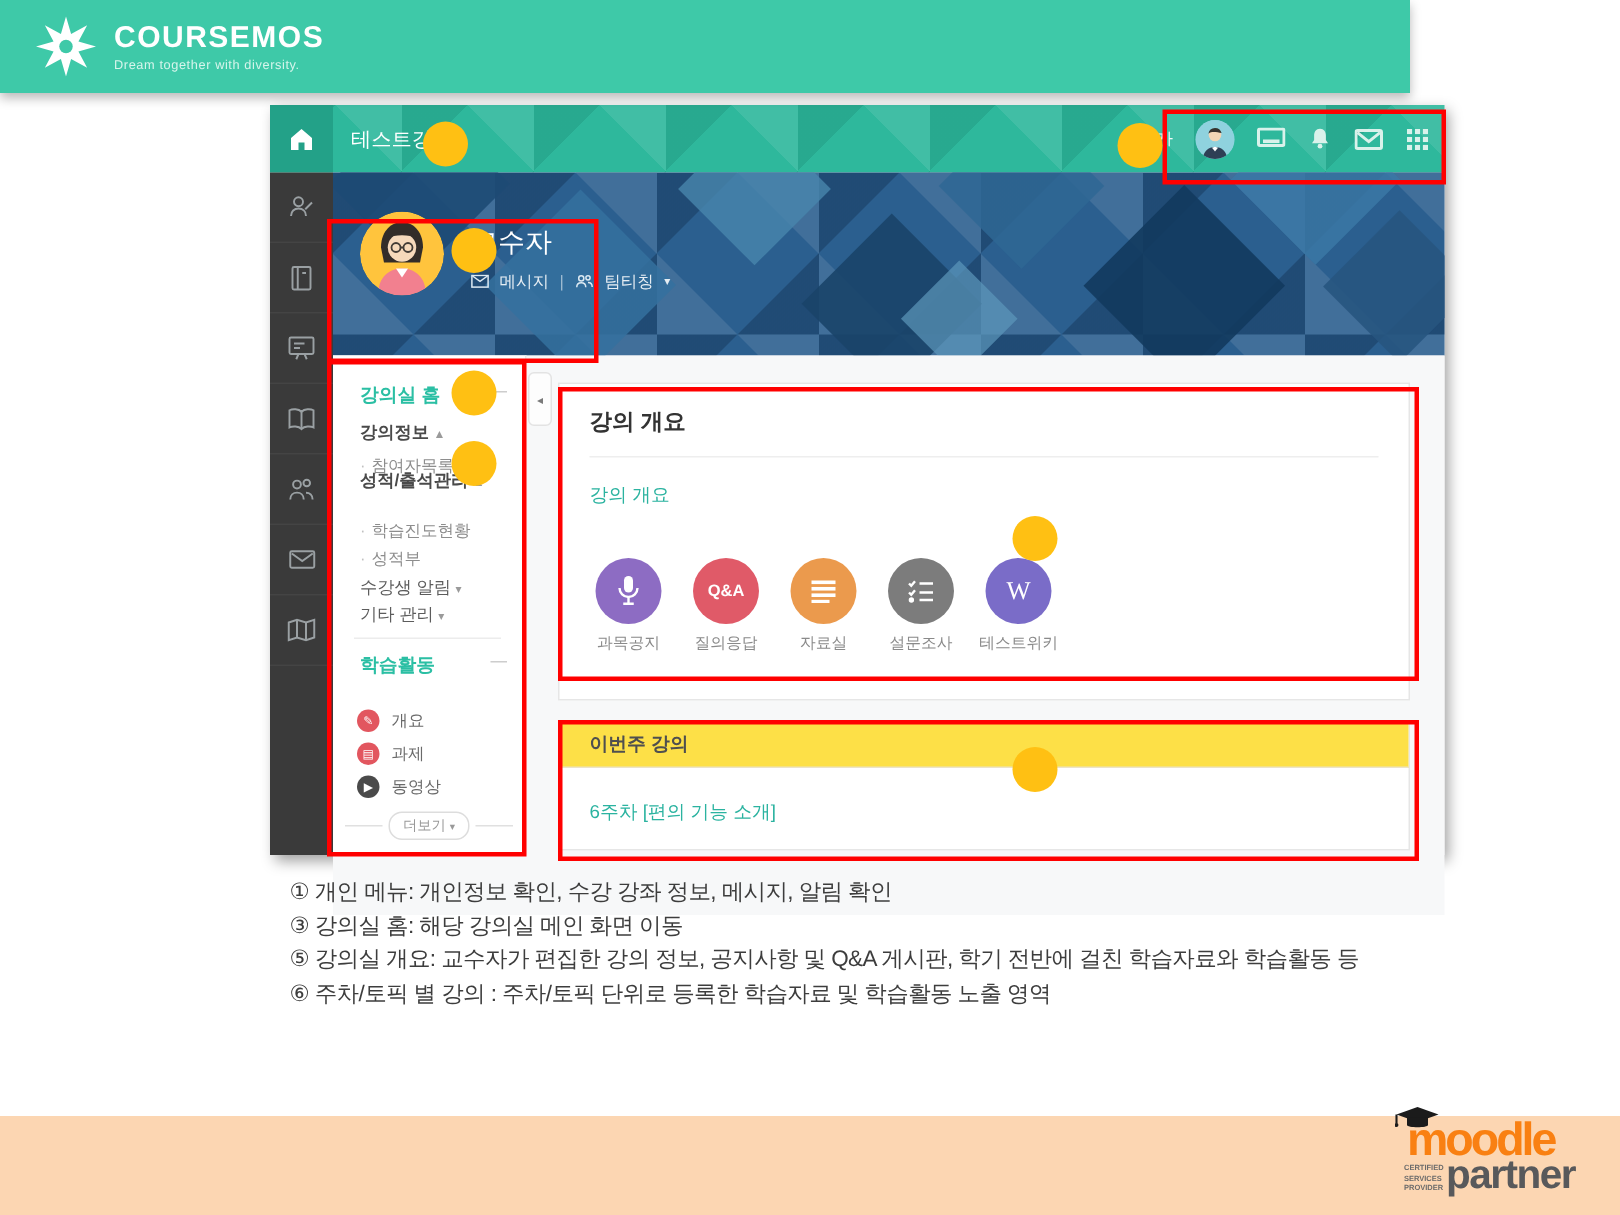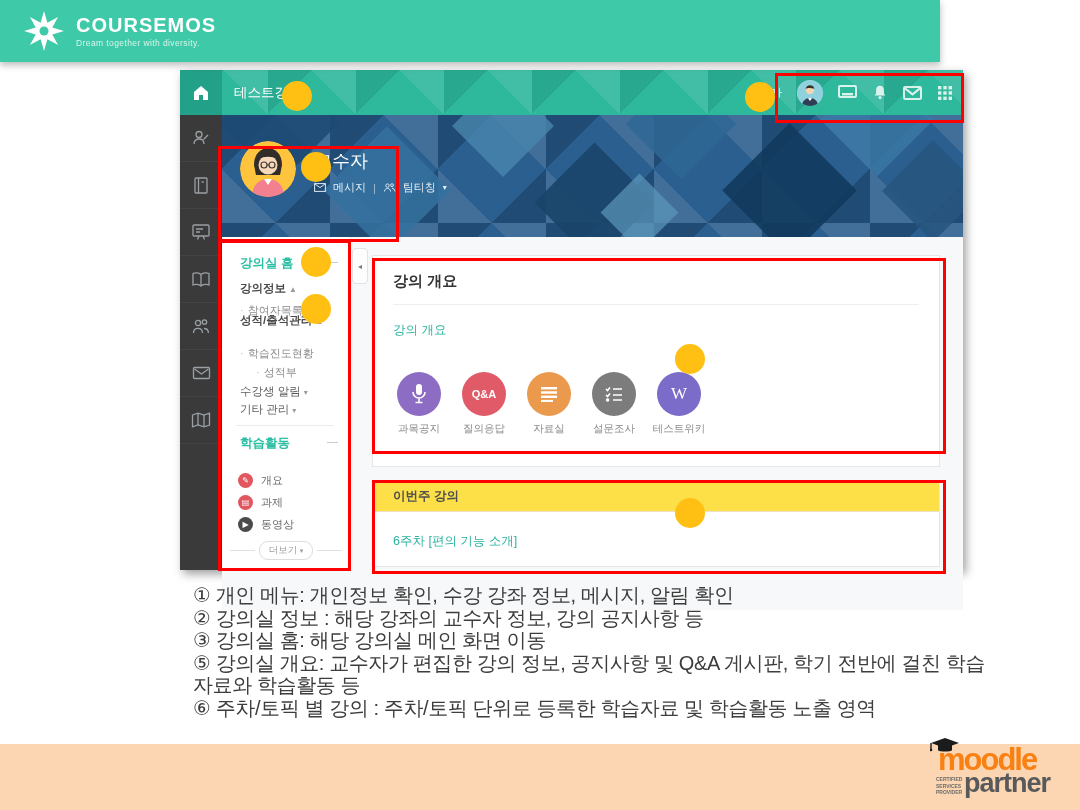--- a/index.html
+++ b/index.html
@@ -94,21 +94,21 @@
   .card2-head{height:30px;background:#fde047;border-bottom:1px solid #ece3c6;display:flex;align-items:center;}
   .card2-head span{margin-left:20px;color:#4f4f4f;font-size:12.5px;font-weight:bold;}
   .card2-link{position:absolute;left:20px;top:52px;color:#2bb3a0;font-size:12.5px;cursor:pointer;white-space:nowrap;}
 
   
   .rbox{position:absolute;border:3px solid #ff0000;pointer-events:none;z-index:8;}
   .marker{position:absolute;width:30px;height:30px;border-radius:50%;background:#ffc013;
           pointer-events:none;z-index:9;}
 
   
-  .notes{position:absolute;left:193px;top:584px;width:810px;color:#3d3d3d;font-size:20px;
+  .notes{position:absolute;left:193px;top:584px;width:810px;color:#3d3d3d;font-size:15px;
          line-height:22.5px;letter-spacing:-0.4px;}
 
   
   .footer{position:absolute;left:0;top:744px;width:1080px;height:66px;background:#fcd6b2;}
   .mlogo{position:absolute;right:16px;top:748px;width:136px;height:58px;}
   .moodle-word{position:absolute;left:10px;top:-6px;color:#f98012;font-size:31px;font-weight:bold;
                letter-spacing:-2px;}
   .partner-word{position:absolute;left:36px;top:20px;color:#58595b;font-size:27px;font-weight:bold;
                 letter-spacing:-1px;}
   .cert{position:absolute;left:8px;top:28px;color:#6b6b6b;font-size:5px;font-weight:bold;line-height:6.5px;}
@@ -297,21 +297,21 @@
     <div class="content">
 
       <div class="menu">
         <div class="mrow m-home" style="top:18px;">강의실 홈</div>
         <div class="m-collapse" style="top:18px;">—</div>
 
         <div class="mrow m-head" style="top:44px;"><span>강의정보</span><span class="m-arrow">▲</span></div>
         <div class="mrow m-sub" style="top:66px;"><span class="blt">·</span><span>참여자목록</span></div>
         <div class="mrow m-head" style="top:76px;"><span>성적/출석관리</span><span class="m-arrow">▲</span></div>
         <div class="mrow m-sub" style="top:109px;"><span class="blt">·</span><span>학습진도현황</span></div>
-        <div class="mrow m-sub" style="top:128px;margin-left:16px;"><span class="blt">·</span><span>성적부</span></div>
+        <div class="mrow m-sub" style="top:128px;"><span class="blt">·</span><span>성적부</span></div>
         <div class="mrow m-plain" style="top:147px;"><span>수강생 알림</span><span class="m-arrow">▾</span></div>
         <div class="mrow m-plain" style="top:165px;"><span>기타 관리</span><span class="m-arrow">▾</span></div>
 
         <div class="m-div"></div>
 
         <div class="mrow m-home" style="top:198px;">학습활동</div>
         <div class="m-collapse" style="top:198px;">—</div>
 
         <div class="act-row" style="top:236px;">
           <span class="act-dot" style="background: rgb(226, 86, 95);">✎</span>
@@ -405,21 +405,20 @@
     <div class="marker" style="left:565px;top:12px;"></div>
     <div class="marker" style="left:121px;top:82px;"></div>
     <div class="marker" style="left:121px;top:177px;"></div>
     <div class="marker" style="left:121px;top:224px;"></div>
     <div class="marker" style="left:495px;top:274px;"></div>
     <div class="marker" style="left:495px;top:428px;"></div>
   </div>
 
   <div class="notes">
     <div>① 개인 메뉴: 개인정보 확인, 수강 강좌 정보, 메시지, 알림 확인</div>
-    <div>② 강의실 정보 : 해당 강좌의 교수자 정보, 강의 공지사항 등</div>
     <div>③ 강의실 홈: 해당 강의실 메인 화면 이동</div>
     <div>⑤ 강의실 개요:  교수자가 편집한 강의 정보, 공지사항 및 Q&amp;A 게시판, 학기 전반에 걸친 학습자료와 학습활동 등</div>
     <div>⑥ 주차/토픽 별 강의 : 주차/토픽 단위로 등록한 학습자료 및 학습활동 노출 영역</div>
   </div>
 
   <div class="footer"></div>
   <div class="mlogo">
     <span class="cap">
       <svg width="30" height="16" viewBox="0 0 30 16">
           <polygon points="15,0 29,5 15,10 1,5" fill="#1b1b1b"></polygon>

